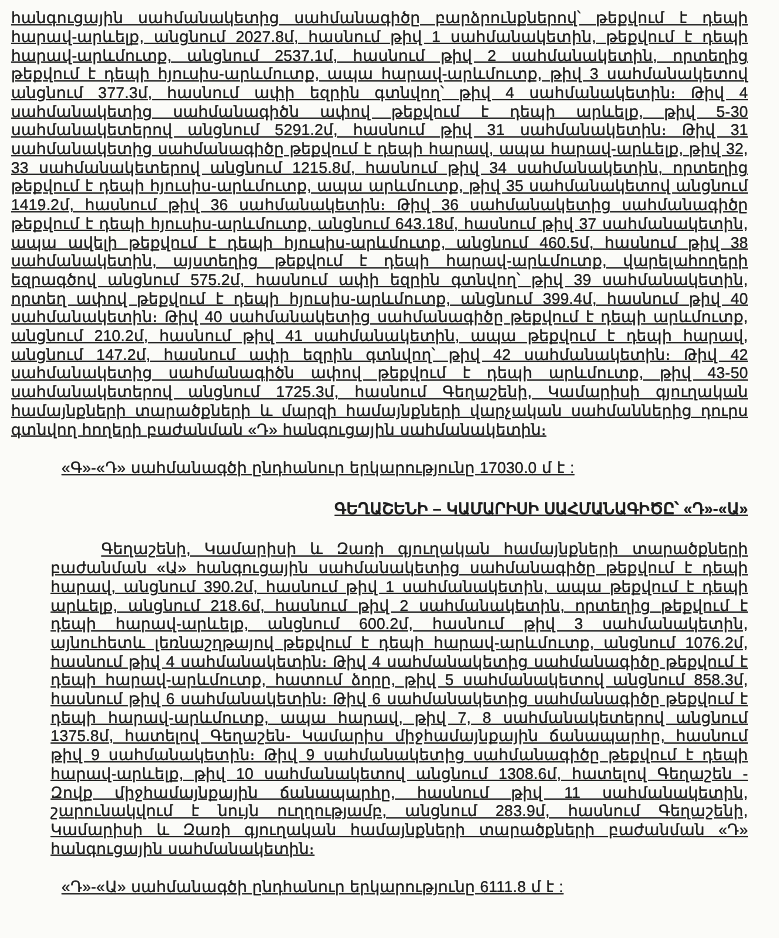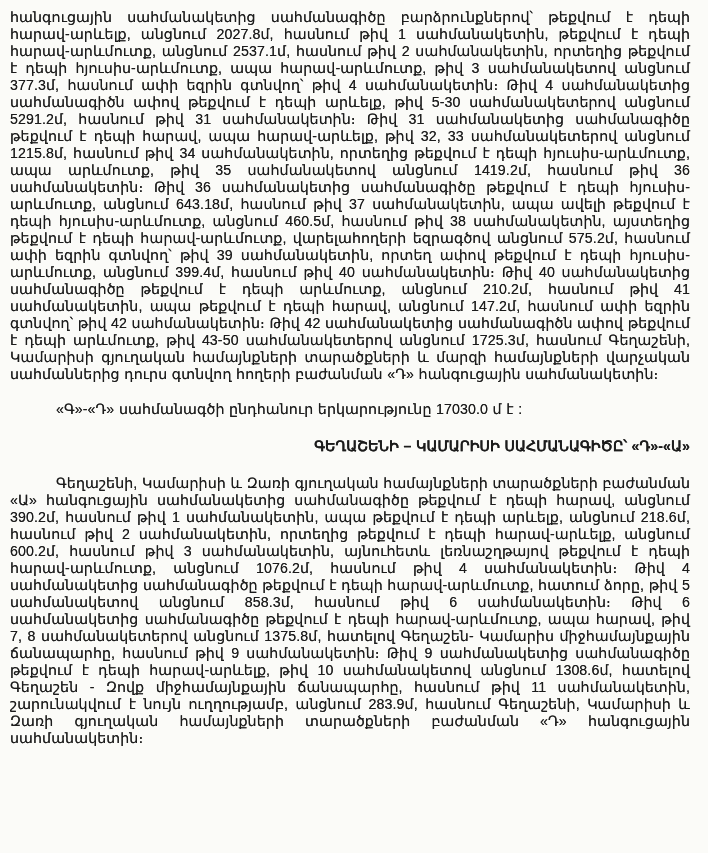--- a/index.html
+++ b/index.html
@@ -11,21 +11,22 @@
     height: 853px;
     background: #fbfbf8;
     font-family: "Liberation Sans", sans-serif;
     color: #1c1c1c;
     overflow: hidden;
   }
   .page {
     box-sizing: border-box;
     width: 708px;
     height: 636px;
-    padding: 9px 18px 0 10px;
+    padding: 9px 28px 0 10px;
+    text-decoration: underline;
   }
   .para {
     margin: 0;
     font-size: 14.2px;
     line-height: 17px;
     text-align: justify;
     letter-spacing: 0.1px;
     word-spacing: 0.5px;
     text-shadow: 0 0 0.45px rgba(20,20,20,0.75);
   }
@@ -38,29 +39,31 @@
     text-indent: 46px;
   }
   .heading {
     margin-top: 20px;
     text-align: right;
     font-weight: bold;
     text-indent: 0;
   }
   .after-heading {
     margin-top: 20px;
+    margin-left: 36px;
   }
 </style>
 </head>
 <body>
 
 <div class="page">
 
   <p class="para">հանգուցային սահմանակետից սահմանագիծը բարձրունքներով՝ թեքվում է դեպի հարավ-արևելք, անցնում 2027.8մ, հասնում թիվ 1 սահմանակետին, թեքվում է դեպի հարավ-արևմուտք, անցնում 2537.1մ, հասնում թիվ 2 սահմանակետին, որտեղից թեքվում է դեպի հյուսիս-արևմուտք, ապա հարավ-արևմուտք, թիվ 3 սահմանակետով անցնում 377.3մ, հասնում ափի եզրին գտնվող՝ թիվ 4 սահմանակետին։ Թիվ 4 սահմանակետից սահմանագիծն ափով թեքվում է դեպի արևելք, թիվ 5-30 սահմանակետերով անցնում 5291.2մ, հասնում թիվ 31 սահմանակետին։ Թիվ 31 սահմանակետից սահմանագիծը թեքվում է դեպի հարավ, ապա հարավ-արևելք, թիվ 32, 33 սահմանակետերով անցնում 1215.8մ, հասնում թիվ 34 սահմանակետին, որտեղից թեքվում է դեպի հյուսիս-արևմուտք, ապա արևմուտք, թիվ 35 սահմանակետով անցնում 1419.2մ, հասնում թիվ 36 սահմանակետին։ Թիվ 36 սահմանակետից սահմանագիծը թեքվում է դեպի հյուսիս-արևմուտք, անցնում 643.18մ, հասնում թիվ 37 սահմանակետին, ապա ավելի թեքվում է դեպի հյուսիս-արևմուտք, անցնում 460.5մ, հասնում թիվ 38 սահմանակետին, այստեղից թեքվում է դեպի հարավ-արևմուտք, վարելահողերի եզրագծով անցնում 575.2մ, հասնում ափի եզրին գտնվող՝ թիվ 39 սահմանակետին, որտեղ ափով թեքվում է դեպի հյուսիս-արևմուտք, անցնում 399.4մ, հասնում թիվ 40 սահմանակետին։ Թիվ 40 սահմանակետից սահմանագիծը թեքվում է դեպի արևմուտք, անցնում 210.2մ, հասնում թիվ 41 սահմանակետին, ապա թեքվում է դեպի հարավ, անցնում 147.2մ, հասնում ափի եզրին գտնվող՝ թիվ 42 սահմանակետին։ Թիվ 42 սահմանակետից սահմանագիծն ափով թեքվում է դեպի արևմուտք, թիվ 43-50 սահմանակետերով անցնում 1725.3մ, հասնում Գեղաշենի, Կամարիսի գյուղական համայնքների տարածքների և մարզի համայնքների վարչական սահմաններից դուրս գտնվող հողերի բաժանման «Դ» հանգուցային սահմանակետին։</p>
 
   <p class="para summary">«Գ»-«Դ» սահմանագծի ընդհանուր երկարությունը 17030.0 մ է :</p>
 
   <p class="para heading">ԳԵՂԱՇԵՆԻ – ԿԱՄԱՐԻՍԻ ՍԱՀՄԱՆԱԳԻԾԸ՝ «Դ»-«Ա»</p>
 
   <p class="para indent after-heading">Գեղաշենի, Կամարիսի և Զառի գյուղական համայնքների տարածքների բաժանման «Ա» հանգուցային սահմանակետից սահմանագիծը թեքվում է դեպի հարավ, անցնում 390.2մ, հասնում թիվ 1 սահմանակետին, ապա թեքվում է դեպի արևելք, անցնում 218.6մ, հասնում թիվ 2 սահմանակետին, որտեղից թեքվում է դեպի հարավ-արևելք, անցնում 600.2մ, հասնում թիվ 3 սահմանակետին, այնուհետև լեռնաշղթայով թեքվում է դեպի հարավ-արևմուտք, անցնում 1076.2մ, հասնում թիվ 4 սահմանակետին։ Թիվ 4 սահմանակետից սահմանագիծը թեքվում է դեպի հարավ-արևմուտք, հատում ձորը, թիվ 5 սահմանակետով անցնում 858.3մ, հասնում թիվ 6 սահմանակետին։ Թիվ 6 սահմանակետից սահմանագիծը թեքվում է դեպի հարավ-արևմուտք, ապա հարավ, թիվ 7, 8 սահմանակետերով անցնում 1375.8մ, հատելով Գեղաշեն- Կամարիս միջհամայնքային ճանապարհը, հասնում թիվ 9 սահմանակետին։ Թիվ 9 սահմանակետից սահմանագիծը թեքվում է դեպի հարավ-արևելք, թիվ 10 սահմանակետով անցնում 1308.6մ, հատելով Գեղաշեն - Զովք միջհամայնքային ճանապարհը, հասնում թիվ 11 սահմանակետին, շարունակվում է նույն ուղղությամբ, անցնում 283.9մ, հասնում Գեղաշենի, Կամարիսի և Զառի գյուղական համայնքների տարածքների բաժանման «Դ» հանգուցային սահմանակետին։</p>
 
+  <p class="para summary">«Դ»-«Ա» սահմանագծի ընդհանուր երկարությունը 6111.8 մ է :</p>
 
 </div>
 
 </body></html>

